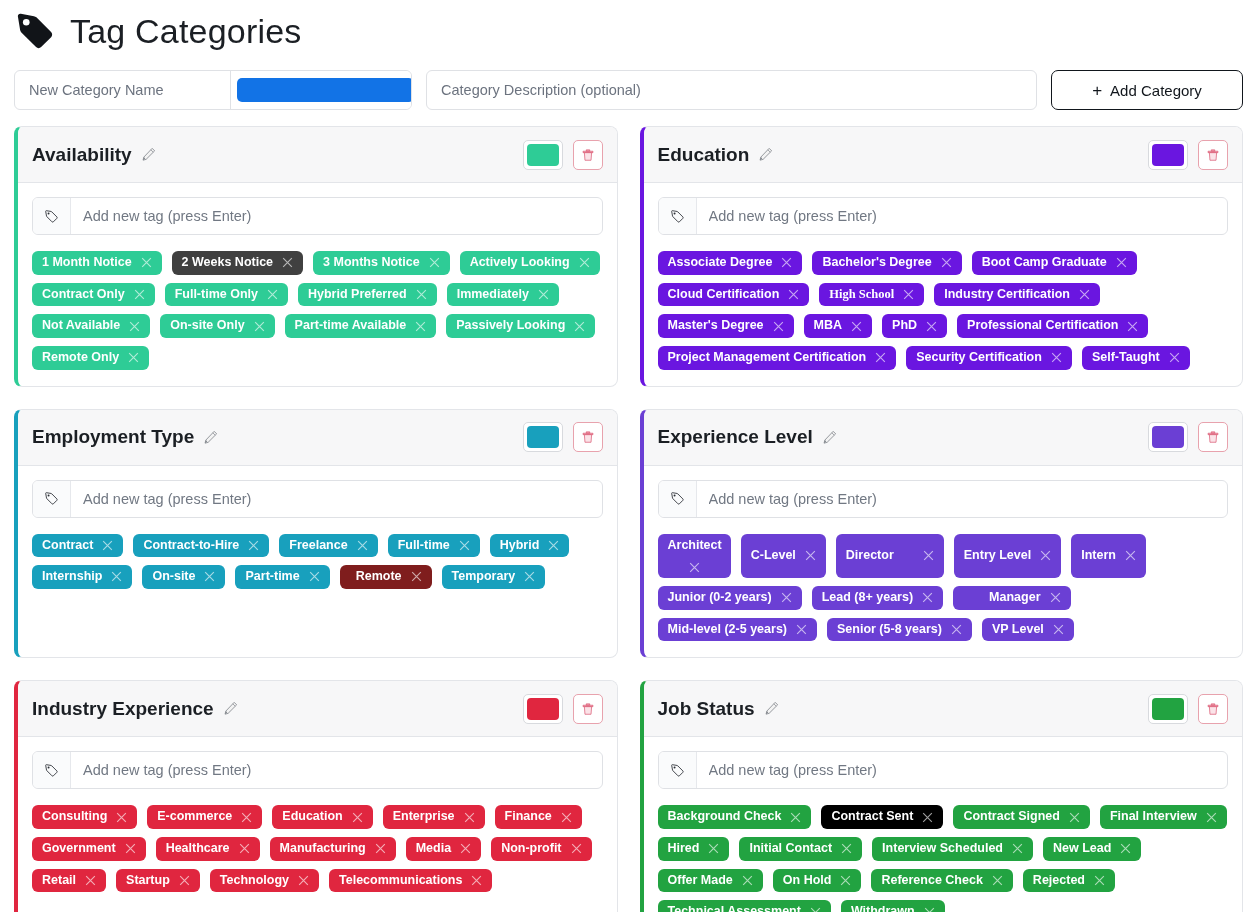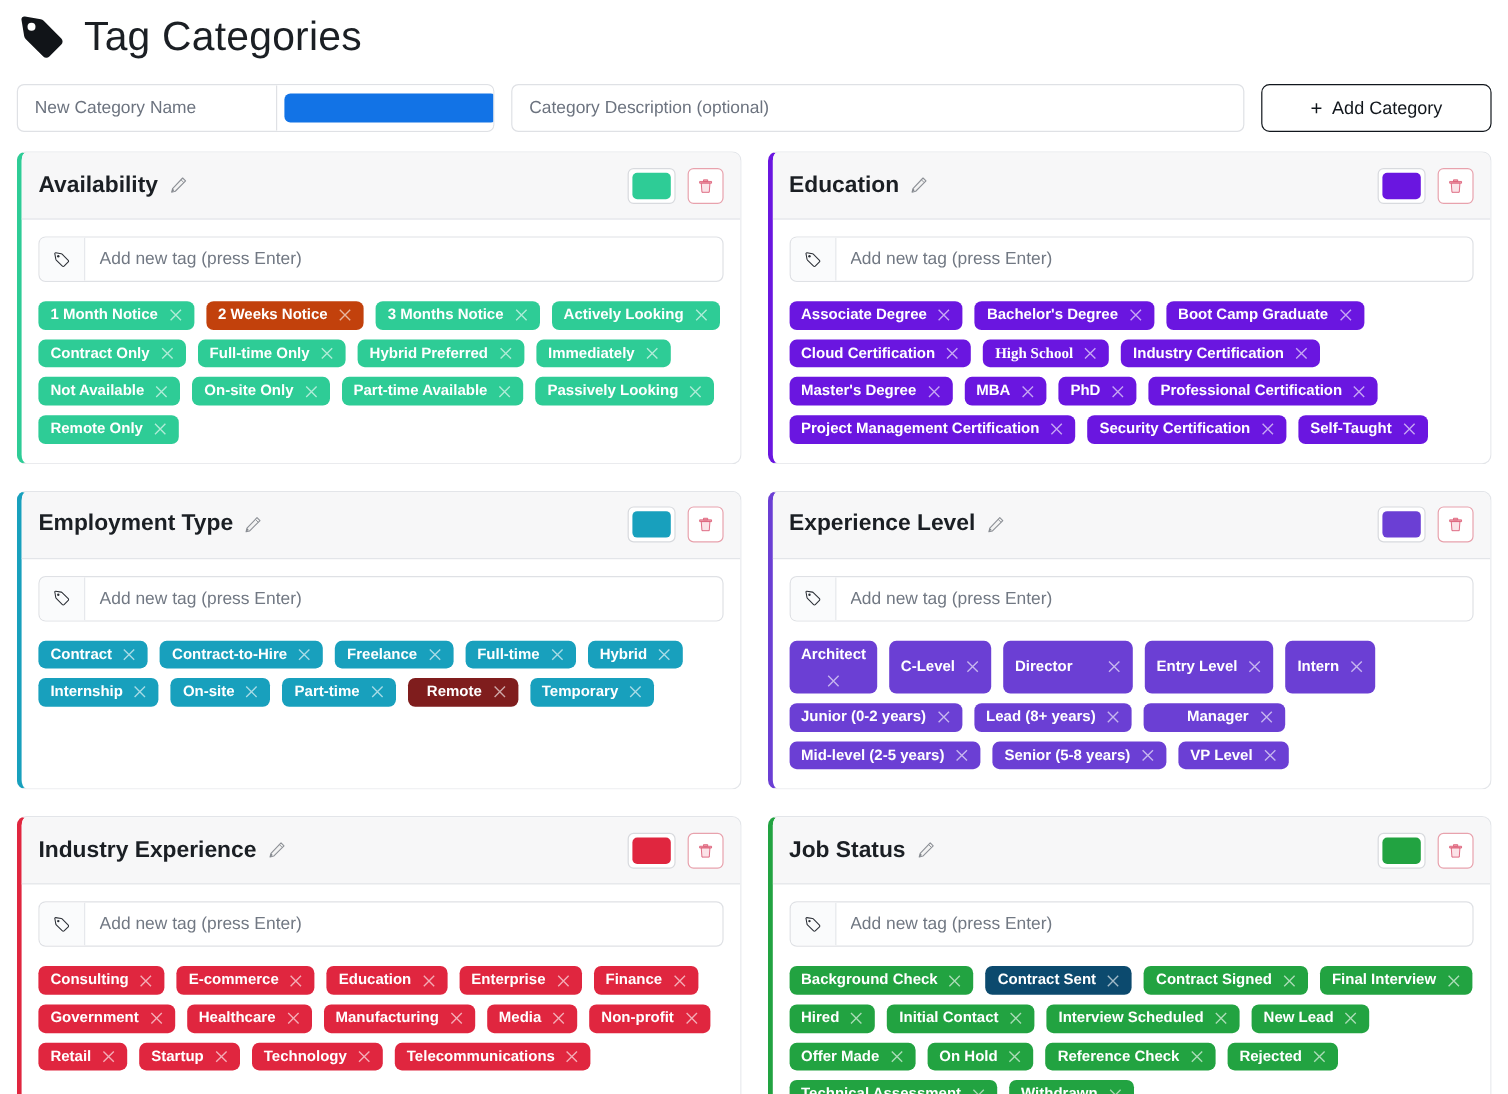--- a/index.html
+++ b/index.html
@@ -183,21 +183,21 @@
       </div>
       <div class="tags">
             <span class="tag" style="background: rgb(46, 204, 150);">
               <span>1 Month Notice</span>
               <span class="tag-x">
                 <svg viewBox="0 0 24 24">
                   <path d="M4 4 L20 20 M20 4 L4 20" stroke="#ffffff" stroke-width="2.1" fill="none"></path>
                 </svg>
               </span>
             </span>
-            <span class="tag" style="background: #c2410c;">
+            <span class="tag" style="background: #404040;">
               <span>2 Weeks Notice</span>
               <span class="tag-x">
                 <svg viewBox="0 0 24 24">
                   <path d="M4 4 L20 20 M20 4 L4 20" stroke="#ffffff" stroke-width="2.1" fill="none"></path>
                 </svg>
               </span>
             </span>
             <span class="tag" style="background: rgb(46, 204, 150);">
               <span>3 Months Notice</span>
               <span class="tag-x">
@@ -846,21 +846,21 @@
       </div>
       <div class="tags">
             <span class="tag" style="background: rgb(34, 163, 65);">
               <span>Background Check</span>
               <span class="tag-x">
                 <svg viewBox="0 0 24 24">
                   <path d="M4 4 L20 20 M20 4 L4 20" stroke="#ffffff" stroke-width="2.1" fill="none"></path>
                 </svg>
               </span>
             </span>
-            <span class="tag" style="background: #0c4a6e;">
+            <span class="tag" style="background: #000000;">
               <span>Contract Sent</span>
               <span class="tag-x">
                 <svg viewBox="0 0 24 24">
                   <path d="M4 4 L20 20 M20 4 L4 20" stroke="#ffffff" stroke-width="2.1" fill="none"></path>
                 </svg>
               </span>
             </span>
             <span class="tag" style="background: rgb(34, 163, 65);">
               <span>Contract Signed</span>
               <span class="tag-x">

